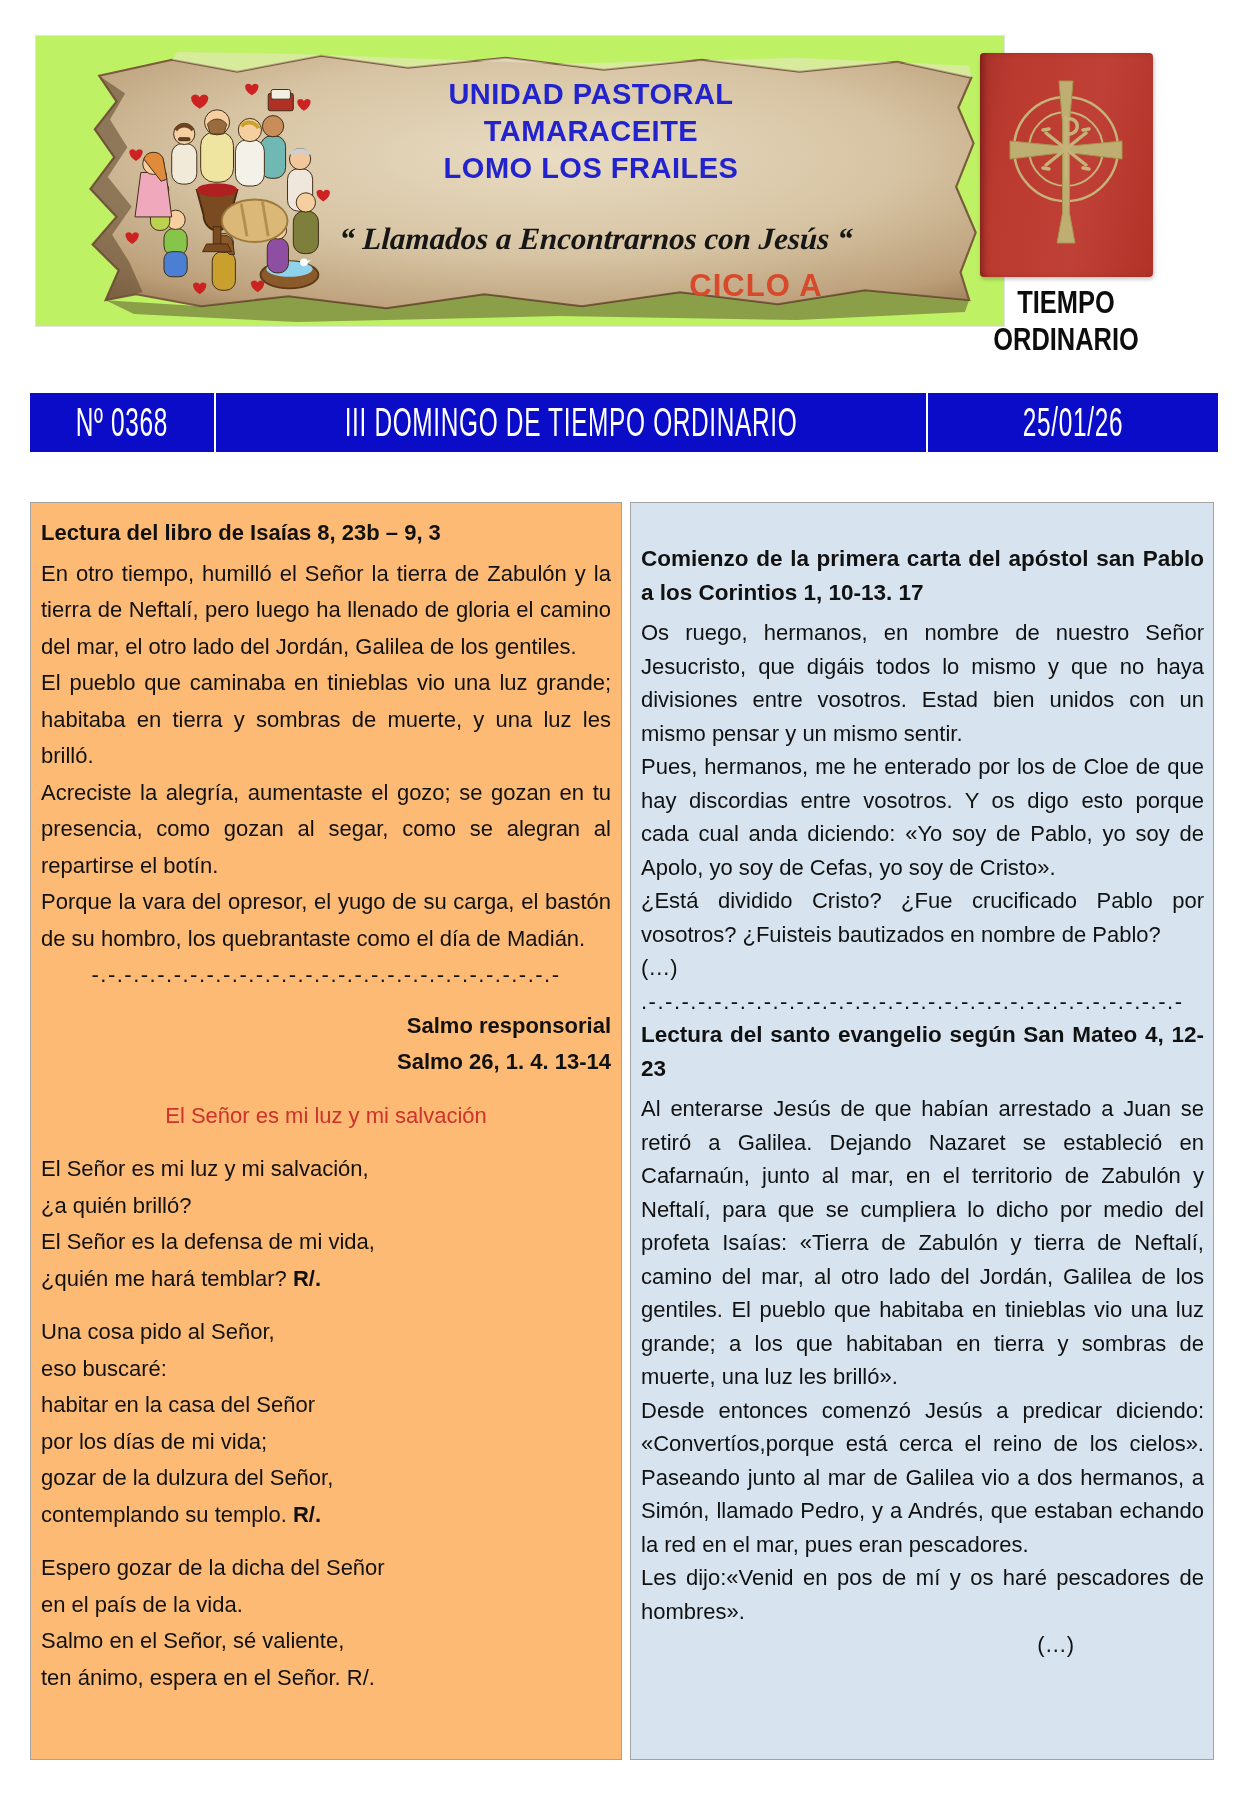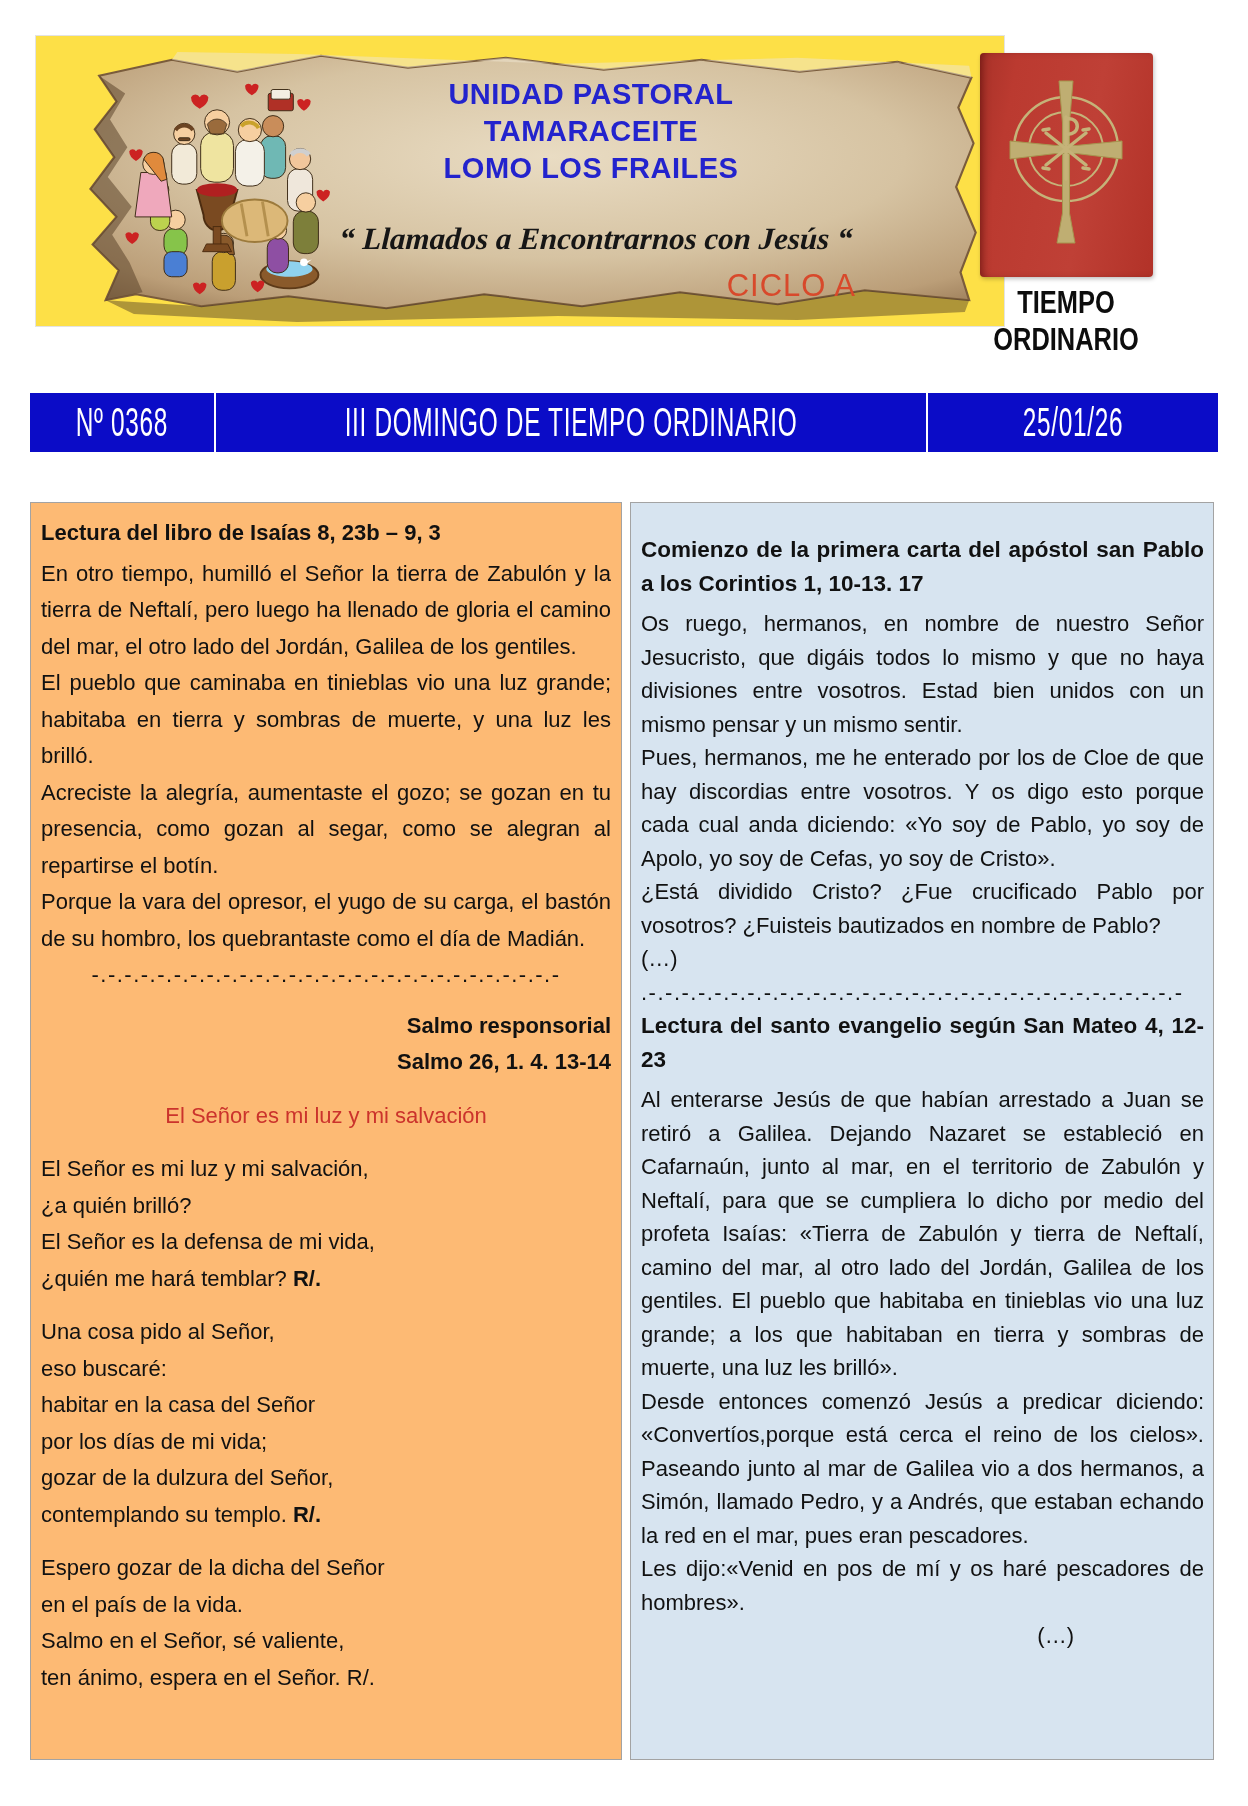--- a/index.html
+++ b/index.html
@@ -4,36 +4,36 @@
 <style>
   * { margin:0; padding:0; box-sizing:border-box; }
   html,body { background:#ffffff; }
   .page {
     position:relative; width:1248px; height:1806px; background:#ffffff;
     font-family:"Liberation Sans", sans-serif; color:#111; overflow:hidden;
   }
   
   .parchment-wrap {
     position:absolute; left:35px; top:35px; width:970px; height:292px;
-    background:#fde047; border:1px solid #e3e3e3;
+    background:#bef264; border:1px solid #e3e3e3;
   }
   .parchment-svg { position:absolute; left:0; top:0; width:100%; height:100%; }
   .illus-svg { position:absolute; left:72px; top:36px; width:222px; height:230px; }
   .hdr-title {
     position:absolute; left:370px; top:40px; width:370px; text-align:center;
     color:#2323cd; font-weight:700; font-size:29px; line-height:37px; letter-spacing:.5px;
   }
   .hdr-quote {
     position:absolute; left:250px; top:185px; width:620px; text-align:center;
     font-family:"Liberation Serif", serif; font-style:italic; font-weight:700;
     font-size:31px; color:#161616; transform:skewX(-3deg);
   }
   .hdr-cycle {
-    position:absolute; left:620px; top:232px; width:200px; text-align:right;
-    color:#d8492b; font-weight:400; font-size:31px; letter-spacing:1px;
+    position:absolute; left:620px; top:232px; width:200px; text-align:center;
+    color:#d8492b; font-weight:700; font-size:31px; letter-spacing:1px;
   }
   .book-cover {
     position:absolute; left:980px; top:53px; width:173px; height:224px;
     background:linear-gradient(100deg,#a93229 0%, #bb3a30 18%, #bf4036 60%, #b23228 100%);
     border-radius:4px; box-shadow:inset 6px 0 8px -4px rgba(60,0,0,.55), 1px 2px 4px rgba(0,0,0,.25);
   }
   .book-cover svg { position:absolute; inset:0; }
   .book-caption {
     position:absolute; left:906px; top:284px; width:320px; text-align:center;
     color:#0d0d0d; font-weight:700;
@@ -51,21 +51,21 @@
   .banner .cell span {
     display:inline-block; font-size:37px; font-weight:400; white-space:nowrap;
     transform:scale(.66,1.08); letter-spacing:1px;
   }
   
   .col {
     position:absolute; top:502px; height:1258px; overflow:hidden;
     border:1px solid #a3a3a3; font-size:22px;
   }
   .col-left  { left:30px;  width:592px; background:#fdba74; padding:12px 10px 28px 10px; line-height:36.5px; }
-  .col-right { left:630px; width:584px; background:#d7e4f0; padding:30px 9px 10px 10px; line-height:33.5px; }
+  .col-right { left:630px; width:584px; background:#d7e4f0; padding:39px 9px 10px 10px; line-height:33.5px; }
   .col p { text-align:justify; }
   .col-left .heading  { font-weight:700; margin-bottom:4px; }
   .col-right .heading { font-weight:700; font-size:22.5px; line-height:34px; text-align:justify; margin-bottom:6px; }
   .sep { letter-spacing:1.5px; white-space:nowrap; overflow:hidden; }
   .sep-left { text-align:center; }
   .gap-s { height:14px; } .gap-m { height:17px; }
   .center-bold { text-align:right; font-weight:700; }
   .antiphon { text-align:center; color:#cb332c; }
   .vline b { font-weight:700; }
   .ellipsis-right { text-align:right; padding-right:130px; }

